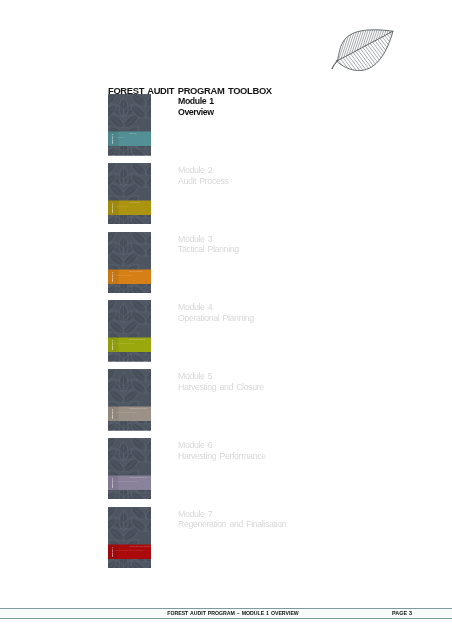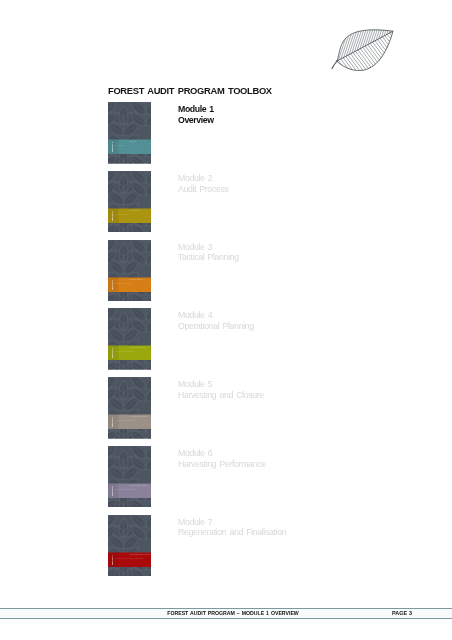--- a/index.html
+++ b/index.html
@@ -4,21 +4,21 @@
 <style>
   html,body{margin:0;padding:0;}
   body{width:452px;height:640px;background:#ffffff;font-family:"Liberation Sans",sans-serif;overflow:hidden;}
   .page{position:absolute;left:0;top:0;width:452px;height:640px;background:#ffffff;text-decoration:underline;}
 
   .logo{position:absolute;left:328px;top:20px;width:70px;height:56px;}
 
   .doc-title{position:absolute;left:108px;top:85.8px;font-size:9.4px;font-weight:bold;line-height:10px;
              letter-spacing:-0.33px;word-spacing:1.25px;color:#161616;white-space:nowrap;}
 
-  .modules{position:absolute;left:108px;top:102px;width:220px;}
+  .modules{position:absolute;left:108px;top:94px;width:220px;}
   .module-row{position:relative;height:68.8px;}
   .thumb{position:absolute;left:0;top:0;width:43px;height:61.5px;}
   .mod-text{position:absolute;left:70px;top:2px;font-size:8.75px;line-height:10.7px;
             color:#d8d8d8;white-space:nowrap;letter-spacing:-0.35px;word-spacing:1.05px;}
   .mod-text.active{color:#111111;font-weight:bold;letter-spacing:-0.4px;word-spacing:1.1px;}
 
   .footer-rule{position:absolute;left:0;width:452px;height:1px;background:#7d9a9c;}
   .footer-band{position:absolute;left:0;width:452px;top:609px;height:9px;background:#f7fbfc;}
   .footer-title{position:absolute;left:7px;width:452px;top:609.5px;text-align:center;
                 font-size:5.2px;font-weight:bold;color:#111;letter-spacing:0px;word-spacing:0.5px;line-height:6px;}

